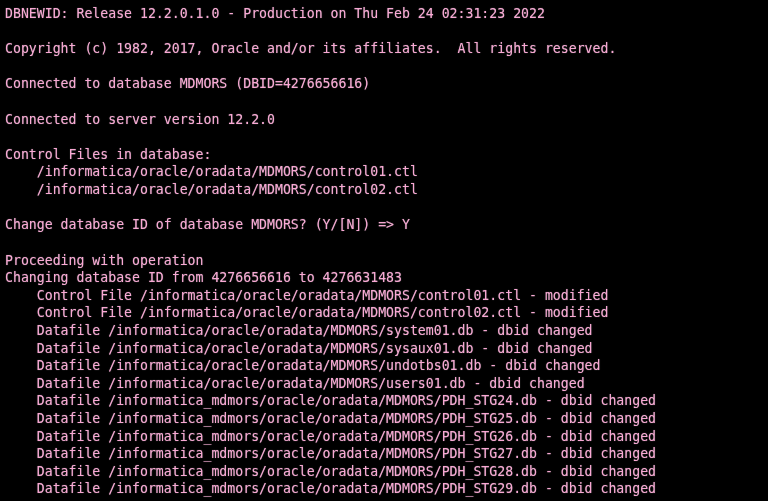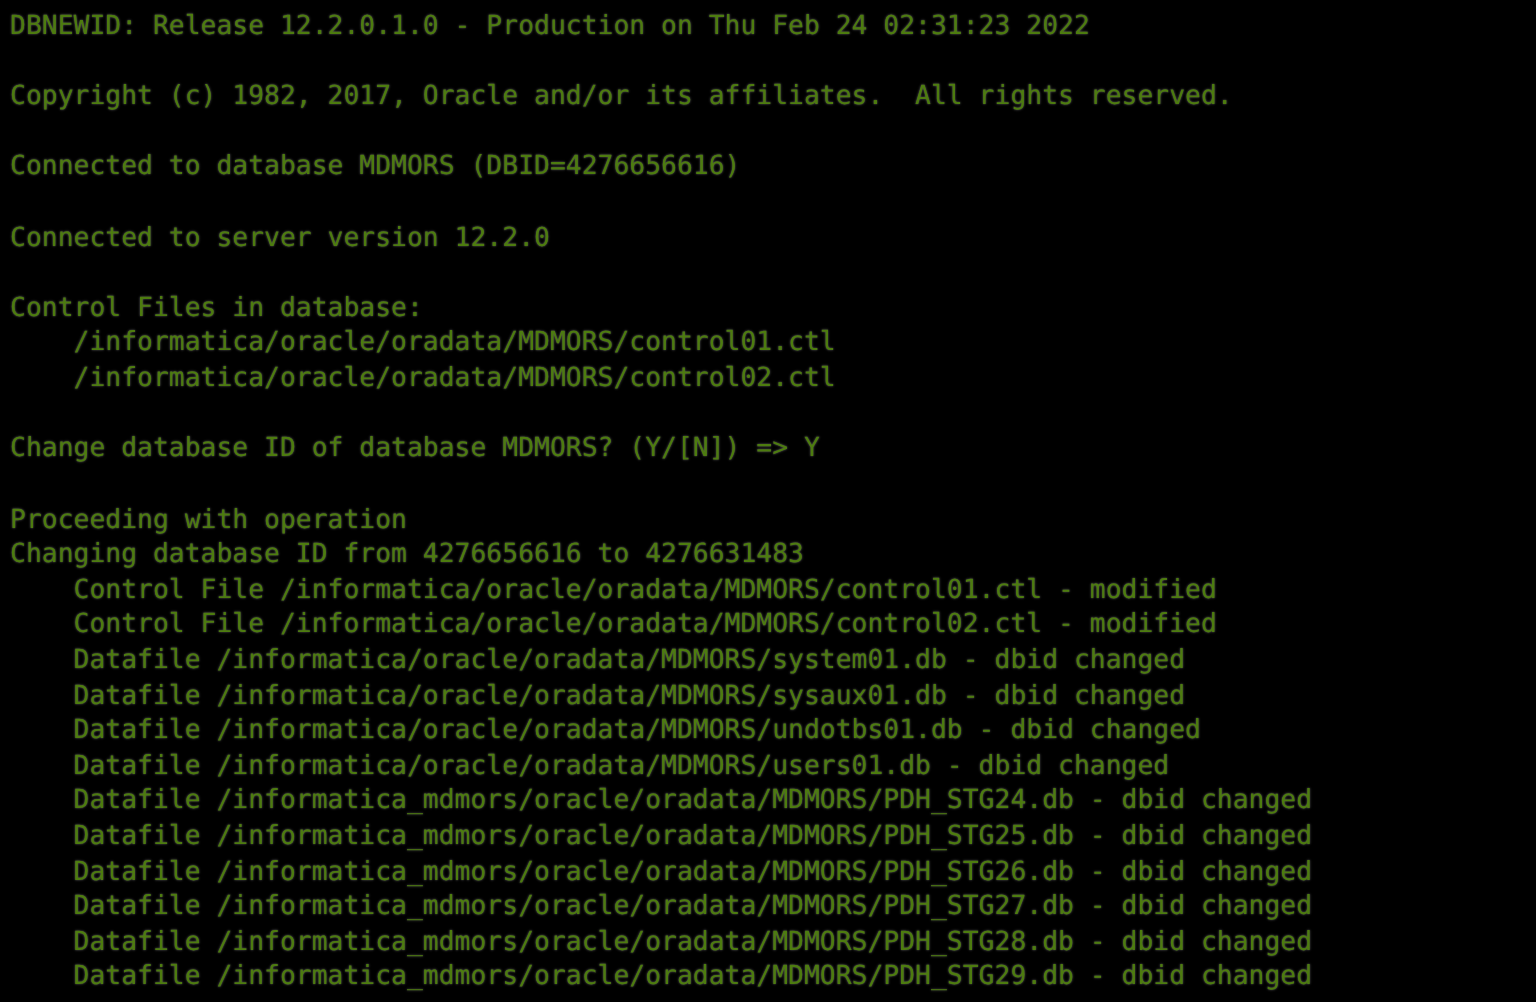--- a/index.html
+++ b/index.html
@@ -35,21 +35,21 @@
     white-space: pre;
     font-family: "DejaVu Sans Mono", "Liberation Mono", monospace;
     text-shadow: 0 0 1.1px rgba(200,200,200,0.55);
     -webkit-font-smoothing: antialiased;
   }
   .line {
     display: block;
     height: 17.62px;
     padding-left: 5px;
     white-space: pre;
-    color: #4d7c0f;
+    color: #f9a8d4;
     font-variant-ligatures: none;
   }
   .line.blank {
     color: transparent;
   }
 </style>
 </head>
 <body>
 
 <div id="terminal">

